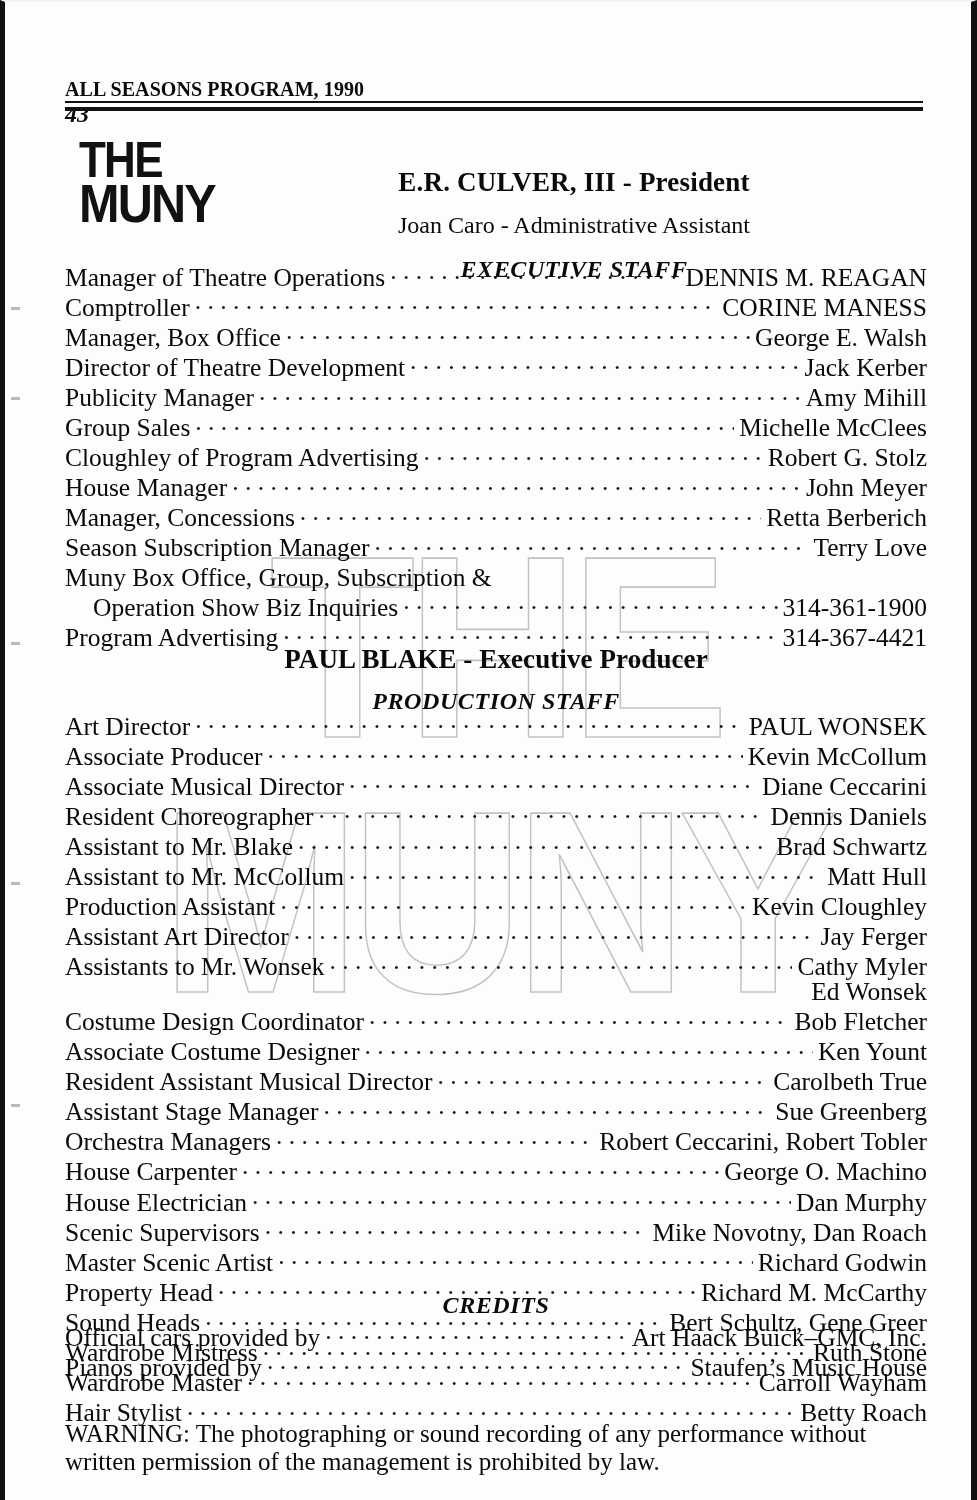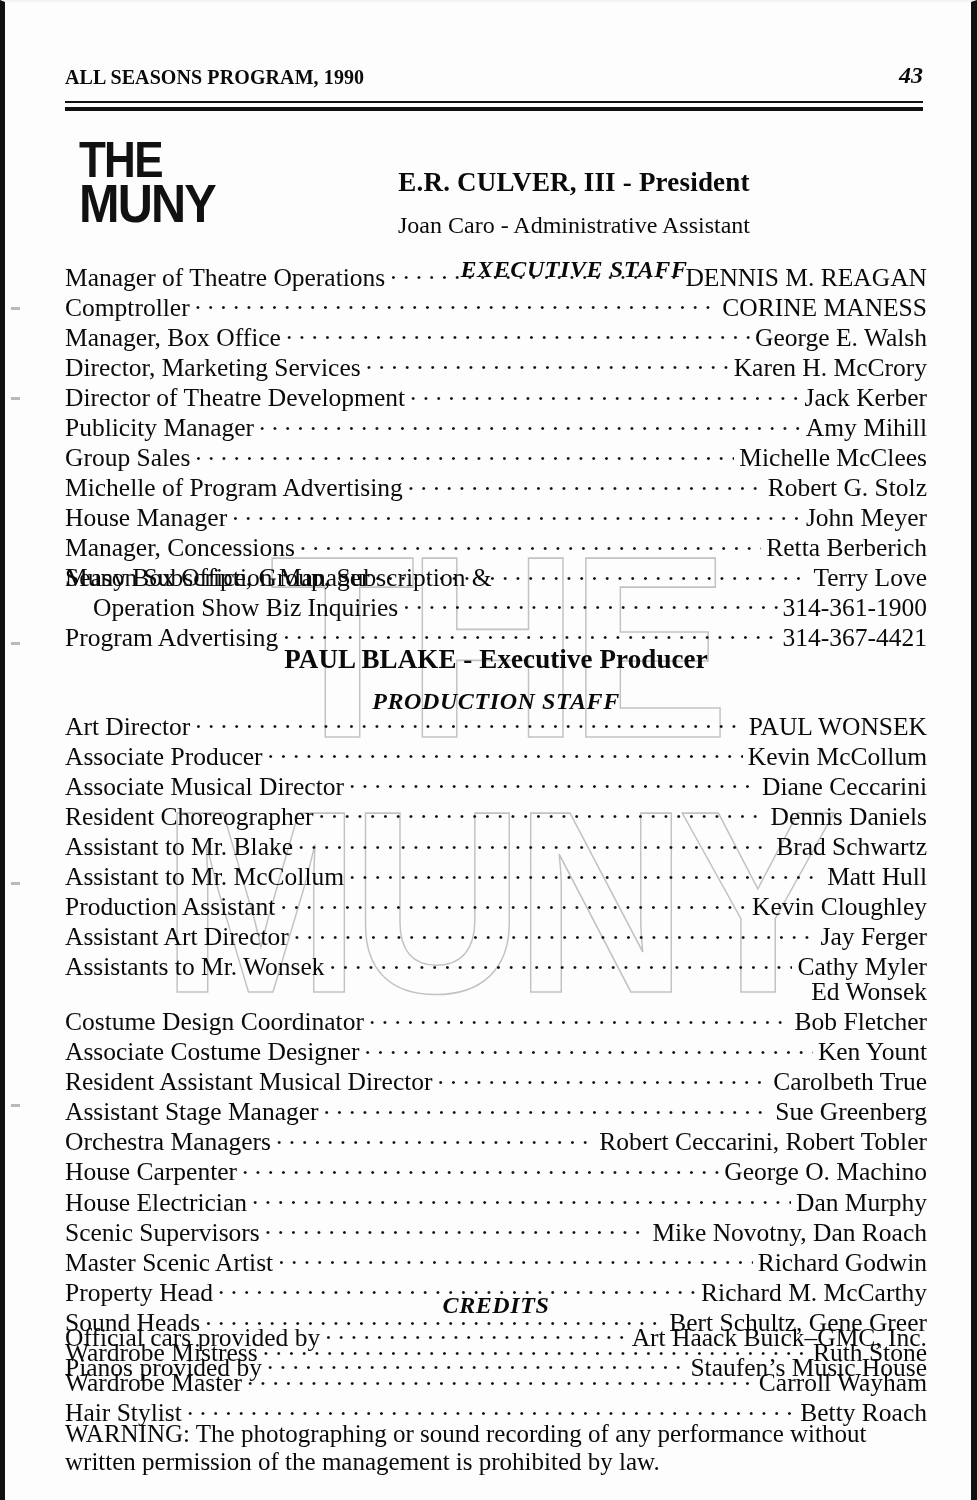--- a/index.html
+++ b/index.html
@@ -31,24 +31,25 @@
     width: 9px;
     height: 3px;
     background: #b9b9b9;
   }
 
   
   .runhead {
     position: absolute;
     left: 60px;
     right: 48px;
-    top: 60px;
+    top: 76px;
     display: flex;
-    align-items: flex-end;
+    align-items: flex-start;
     justify-content: space-between;
+    flex-direction: column;
   }
   .runhead-title {
     font-size: 20px;
     letter-spacing: 0.1px;
     font-weight: 600;
     white-space: nowrap;
   }
   .runhead-page {
     font-size: 24px;
     font-weight: bold;
@@ -274,41 +275,36 @@
           <span class="role">Comptroller</span>
           <span class="leader"></span>
           <span class="person">CORINE MANESS</span>
         </div>
         <div class="row">
           <span class="role">Manager, Box Office</span>
           <span class="leader"></span>
           <span class="person">George E. Walsh</span>
         </div>
         <div class="row">
-          <span class="role">Director, Marketing Services</span>
-          <span class="leader"></span>
-          <span class="person">Karen H. McCrory</span>
-        </div>
-        <div class="row">
           <span class="role">Director of Theatre Development</span>
           <span class="leader"></span>
           <span class="person">Jack Kerber</span>
         </div>
         <div class="row">
           <span class="role">Publicity Manager</span>
           <span class="leader"></span>
           <span class="person">Amy Mihill</span>
         </div>
         <div class="row">
           <span class="role">Group Sales</span>
           <span class="leader"></span>
           <span class="person">Michelle McClees</span>
         </div>
         <div class="row">
-          <span class="role">Michelle of Program Advertising</span>
+          <span class="role">Cloughley of Program Advertising</span>
           <span class="leader"></span>
           <span class="person">Robert G. Stolz</span>
         </div>
         <div class="row">
           <span class="role">House Manager</span>
           <span class="leader"></span>
           <span class="person">John Meyer</span>
         </div>
         <div class="row">
           <span class="role">Manager, Concessions</span>

